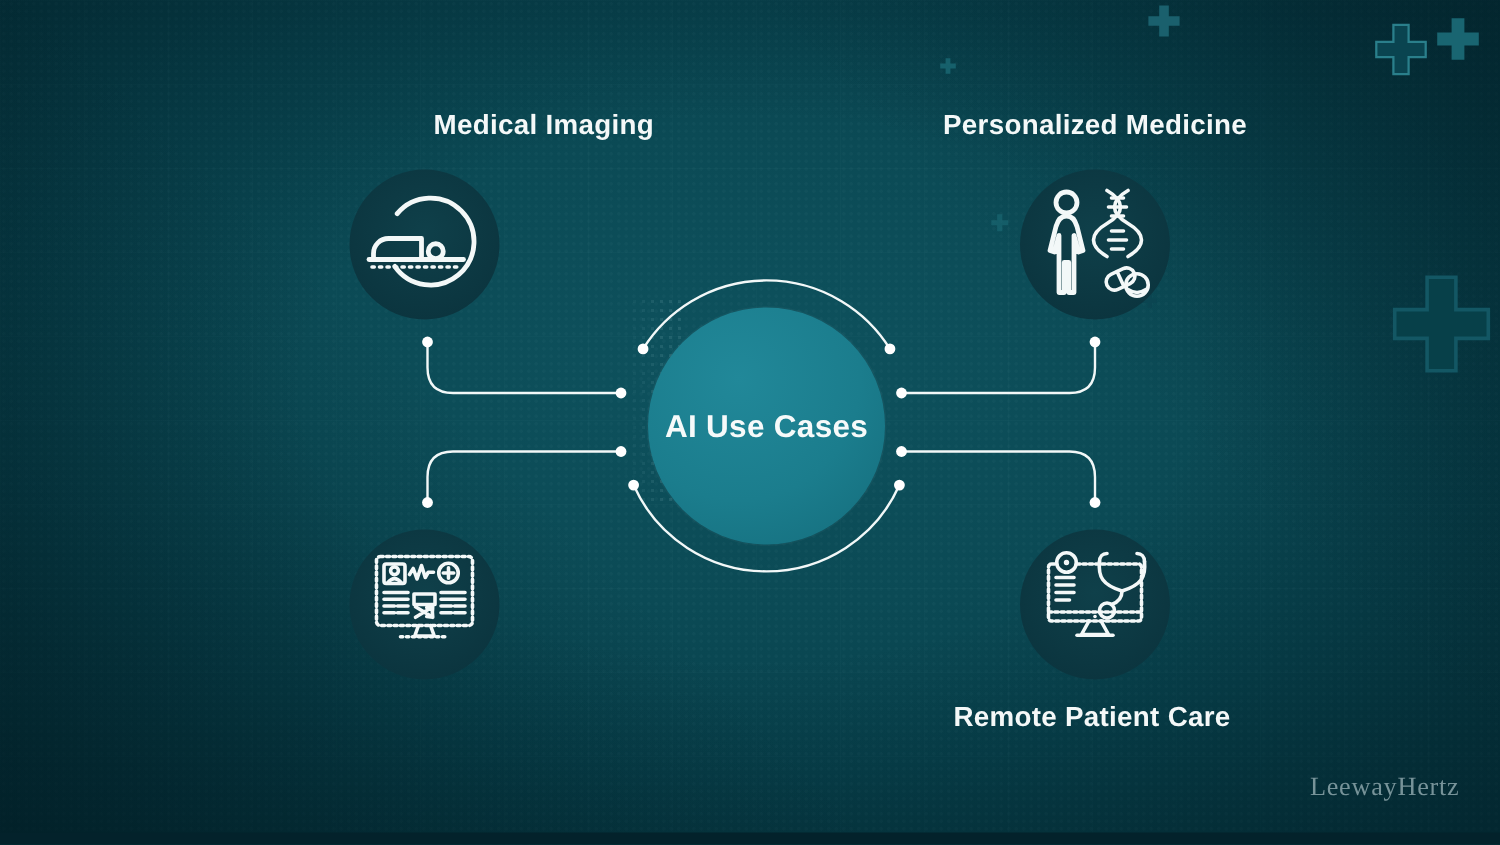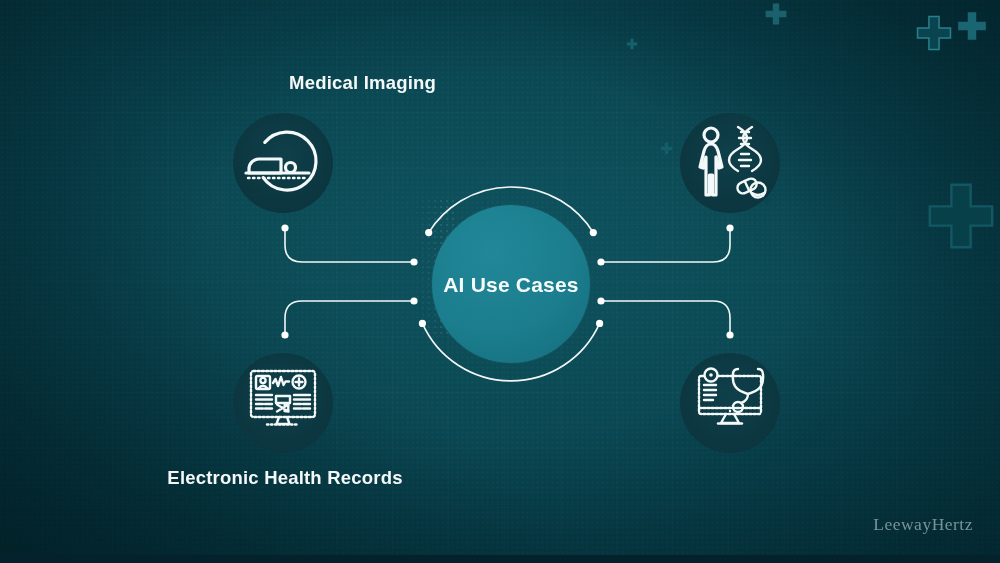--- a/index.html
+++ b/index.html
@@ -145,21 +145,22 @@
       <circle cx="601" cy="301" r="3.6"></circle>
         <circle cx="730" cy="335" r="3.6"></circle>
     </g>
   </svg>
 
   <div class="center-circle">
     <div class="line">AI Use Cases</div>
   </div>
 
   <div class="node-label" style="left:136px;top:72px;text-align:right;">Medical Imaging</div>
-  <div class="node-label" style="left:135px;top:467px;">Electronic Health Records</div>
+  <div class="node-label" style="left:580px;top:72px;">Personalized Medicine</div>
+  <div class="node-label" style="left:578px;top:467px;">Remote Patient Care</div>
 
   <div class="icon-circle" style="left:233px;top:113px;">
     <svg width="80" height="80" viewBox="0 0 80 80">
       <path class="ic" d="M21.8,19.4 A29,29 0 1 1 20.2,54.6"></path>
       <path class="ic" d="M6,50 V46 a10,10 0 0 1 10,-10 H38 V50 Z"></path>
       <circle class="ic" cx="47.5" cy="44.5" r="5"></circle>
       <path class="ic" d="M3,50 H66"></path>
       <path class="ic-thin" d="M5,55 H64" stroke-dasharray="1.5 3.5"></path>
     </svg>
   </div>

